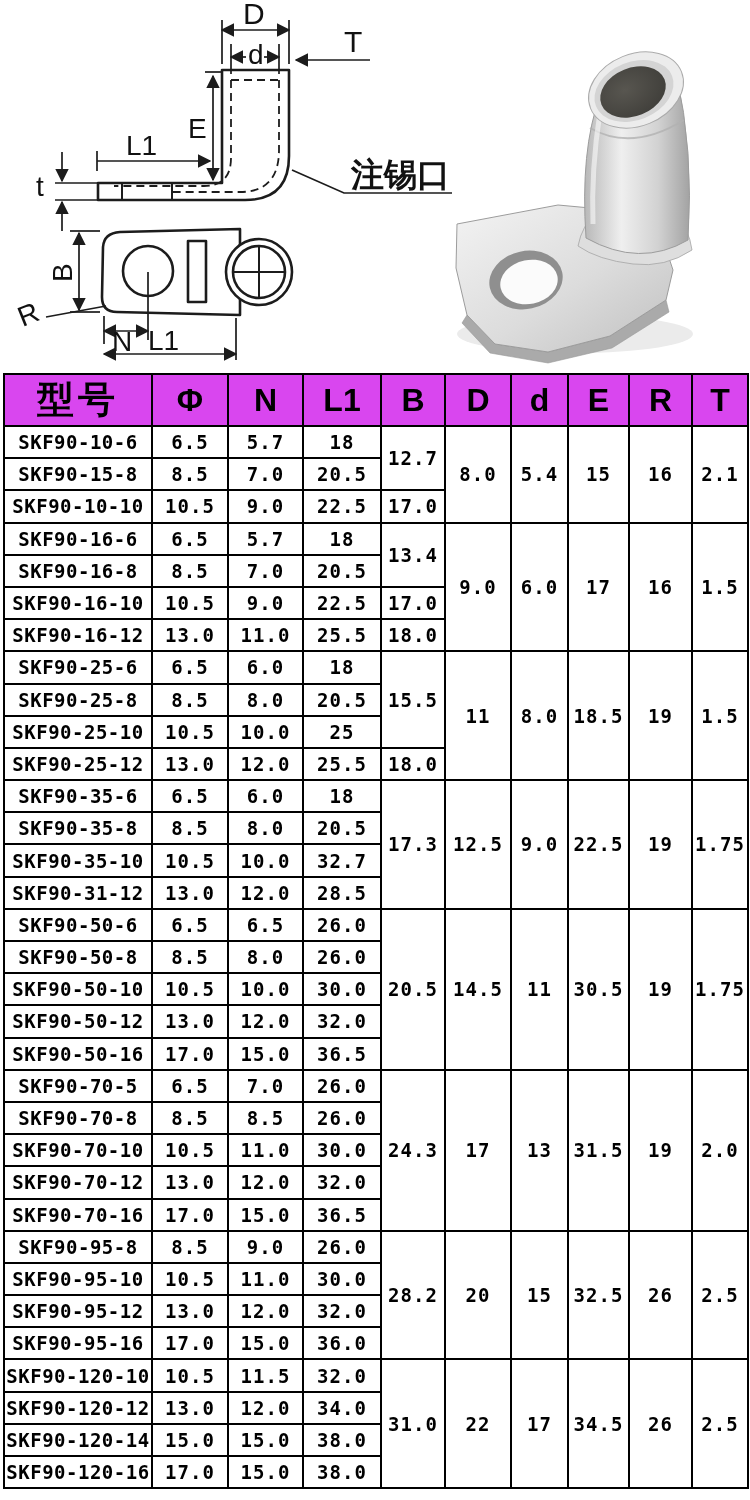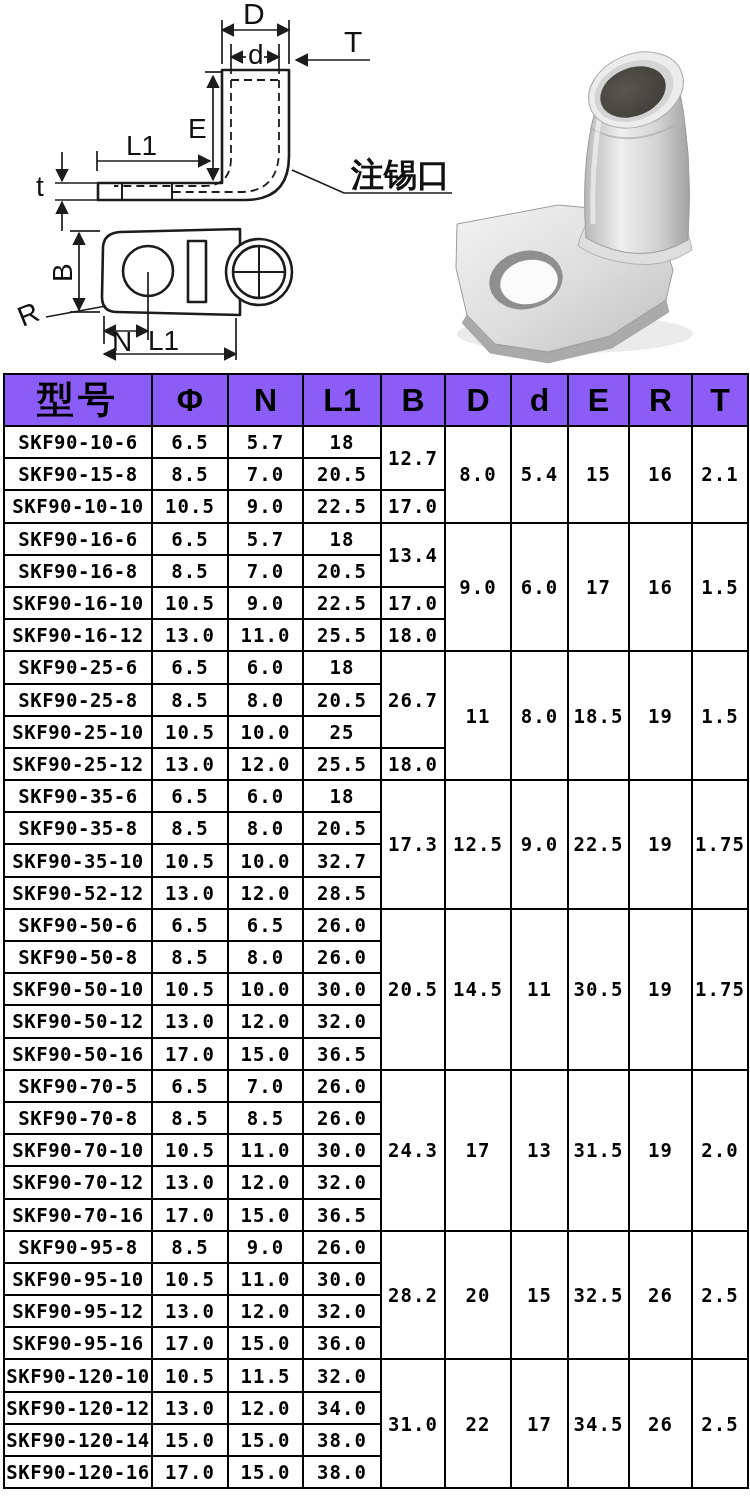--- a/index.html
+++ b/index.html
@@ -23,21 +23,21 @@
   
   table.spec{
     position:absolute;left:3px;top:373px;width:744px;
     border-collapse:collapse;table-layout:fixed;background:#fff;
   }
   table.spec th, table.spec td{
     border:2px solid #000;text-align:center;vertical-align:middle;
     padding:0;overflow:hidden;white-space:nowrap;
   }
   table.spec thead th{
-    background:#8b5cf6;height:49px;
+    background:#d946ef;height:49px;
     font-family:"Liberation Sans",sans-serif;font-weight:bold;font-size:32px;color:#000;
   }
   table.spec thead th.model-h{font-size:37px;letter-spacing:4px;}
   table.spec tbody td{
     height:30.2px;background:#fff;color:#000;
     font-family:"DejaVu Sans Mono","Liberation Mono",monospace;
     font-size:19px;font-weight:600;letter-spacing:1px;
   }
   table.spec tbody td.model{font-size:19px;letter-spacing:0.5px;}
 </style>
@@ -239,21 +239,21 @@
         <td>13.0</td>
         <td>11.0</td>
         <td>25.5</td>
         <td>18.0</td>
       </tr>
       <tr>
         <td class="model">SKF90-25-6</td>
         <td>6.5</td>
         <td>6.0</td>
         <td>18</td>
-        <td rowspan="3">26.7</td>
+        <td rowspan="3">15.5</td>
         <td rowspan="4">11</td>
         <td rowspan="4">8.0</td>
         <td rowspan="4">18.5</td>
         <td rowspan="4">19</td>
         <td rowspan="4">1.5</td>
       </tr>
       <tr>
         <td class="model">SKF90-25-8</td>
         <td>8.5</td>
         <td>8.0</td>
@@ -290,21 +290,21 @@
         <td>8.0</td>
         <td>20.5</td>
       </tr>
       <tr>
         <td class="model">SKF90-35-10</td>
         <td>10.5</td>
         <td>10.0</td>
         <td>32.7</td>
       </tr>
       <tr>
-        <td class="model">SKF90-52-12</td>
+        <td class="model">SKF90-31-12</td>
         <td>13.0</td>
         <td>12.0</td>
         <td>28.5</td>
       </tr>
       <tr>
         <td class="model">SKF90-50-6</td>
         <td>6.5</td>
         <td>6.5</td>
         <td>26.0</td>
         <td rowspan="5">20.5</td>

